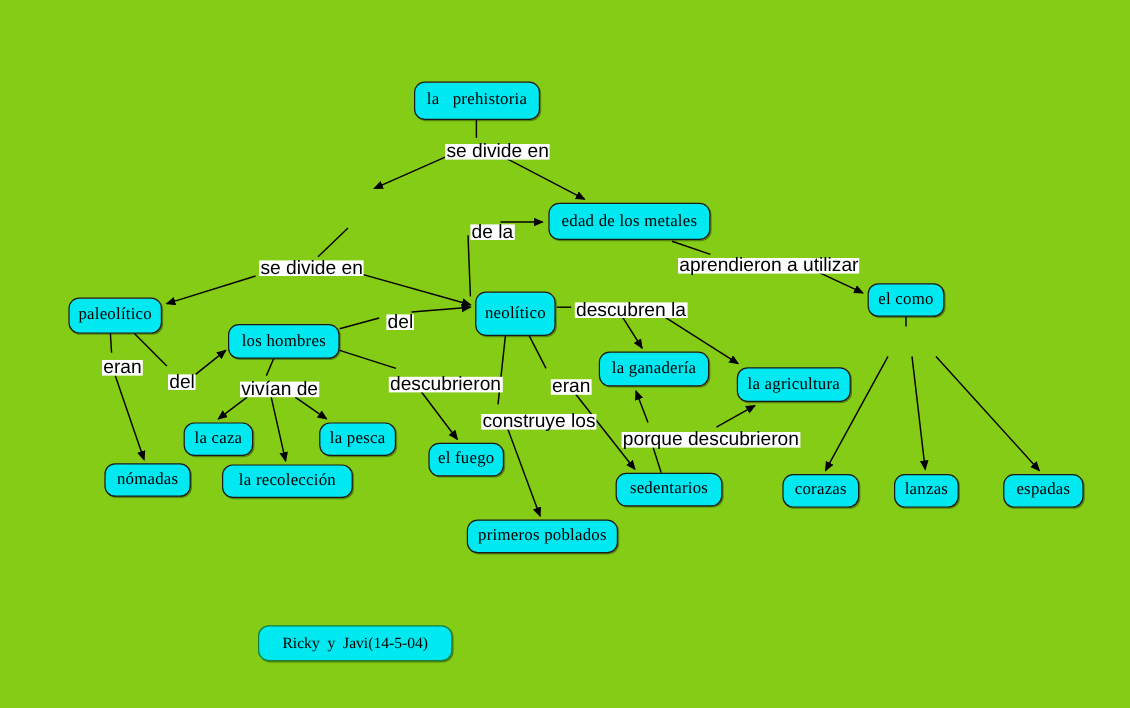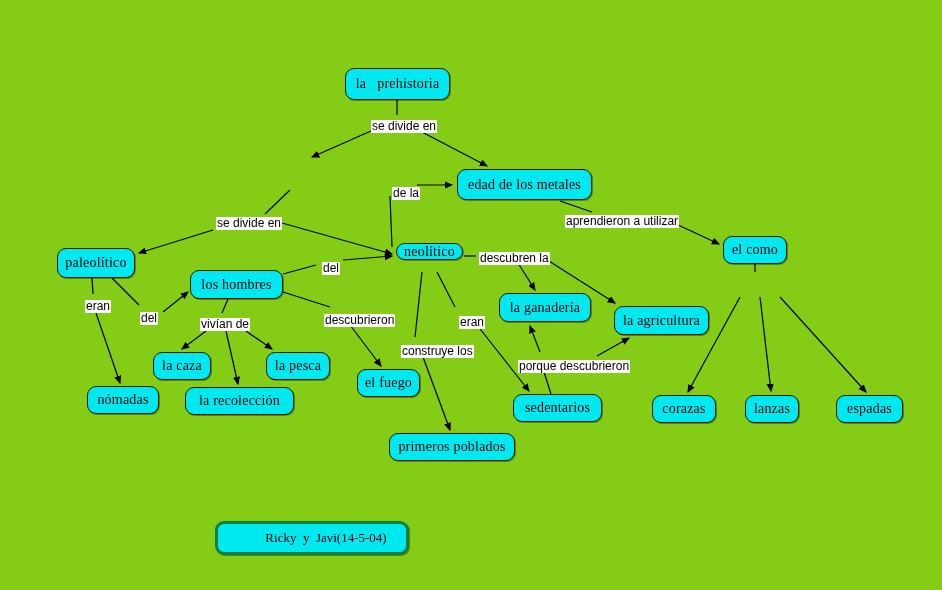--- a/index.html
+++ b/index.html
@@ -36,44 +36,43 @@
     font-size: 14px;
     color: #000000;
     white-space: pre;
     letter-spacing: 0.2px;
     box-shadow: 1px 1px 0 rgba(0,0,0,0.35);
     z-index: 2;
   }
   .edge-label {
     position: absolute;
     font-family: "Liberation Sans", sans-serif;
-    font-size: 12px;
+    font-size: 16px;
     color: #000000;
     background: #ffffff;
     white-space: pre;
     line-height: 13px;
     text-align: center;
     z-index: 3;
     padding: 0 1px;
   }
   .signature {
     position: absolute;
     background: #00e8f0;
-    border: 3px solid #15803d;
+    border: 1px solid #15803d;
     border-radius: 9px;
     display: flex;
     align-items: center;
     justify-content: center;
     font-family: "Liberation Serif", serif;
     font-size: 13px;
     color: #000000;
     white-space: pre;
     box-shadow: 1px 1px 0 rgba(0,0,0,0.35);
     z-index: 2;
-    padding-left: 28px;
   }
 </style>
 </head>
 <body>
 
 <div id="canvas">
 
   <svg id="edge-layer" width="942" height="590" viewBox="0 0 942 590" xmlns="http://www.w3.org/2000/svg">
     <defs>
       <marker id="arrowhead" markerWidth="7" markerHeight="7" refX="6" refY="3" orient="auto" markerUnits="strokeWidth">
@@ -161,21 +160,21 @@
   </div>
 
   <div class="node" style="left:57px; top:248px; width:78px; height:30px;">
     <span>paleolítico</span>
   </div>
 
   <div class="node" style="left:190px; top:270px; width:93px; height:29px;">
     <span>los hombres</span>
   </div>
 
-  <div class="node" style="left:396px; top:243px; width:67px; height:17px;">
+  <div class="node" style="left:396px; top:243px; width:67px; height:37px;">
     <span>neolítico</span>
   </div>
 
   <div class="node" style="left:723px; top:236px; width:64px; height:28px;">
     <span>el como</span>
   </div>
 
   <div class="node" style="left:499px; top:293px; width:92px; height:29px;">
     <span>la ganadería</span>
   </div>

